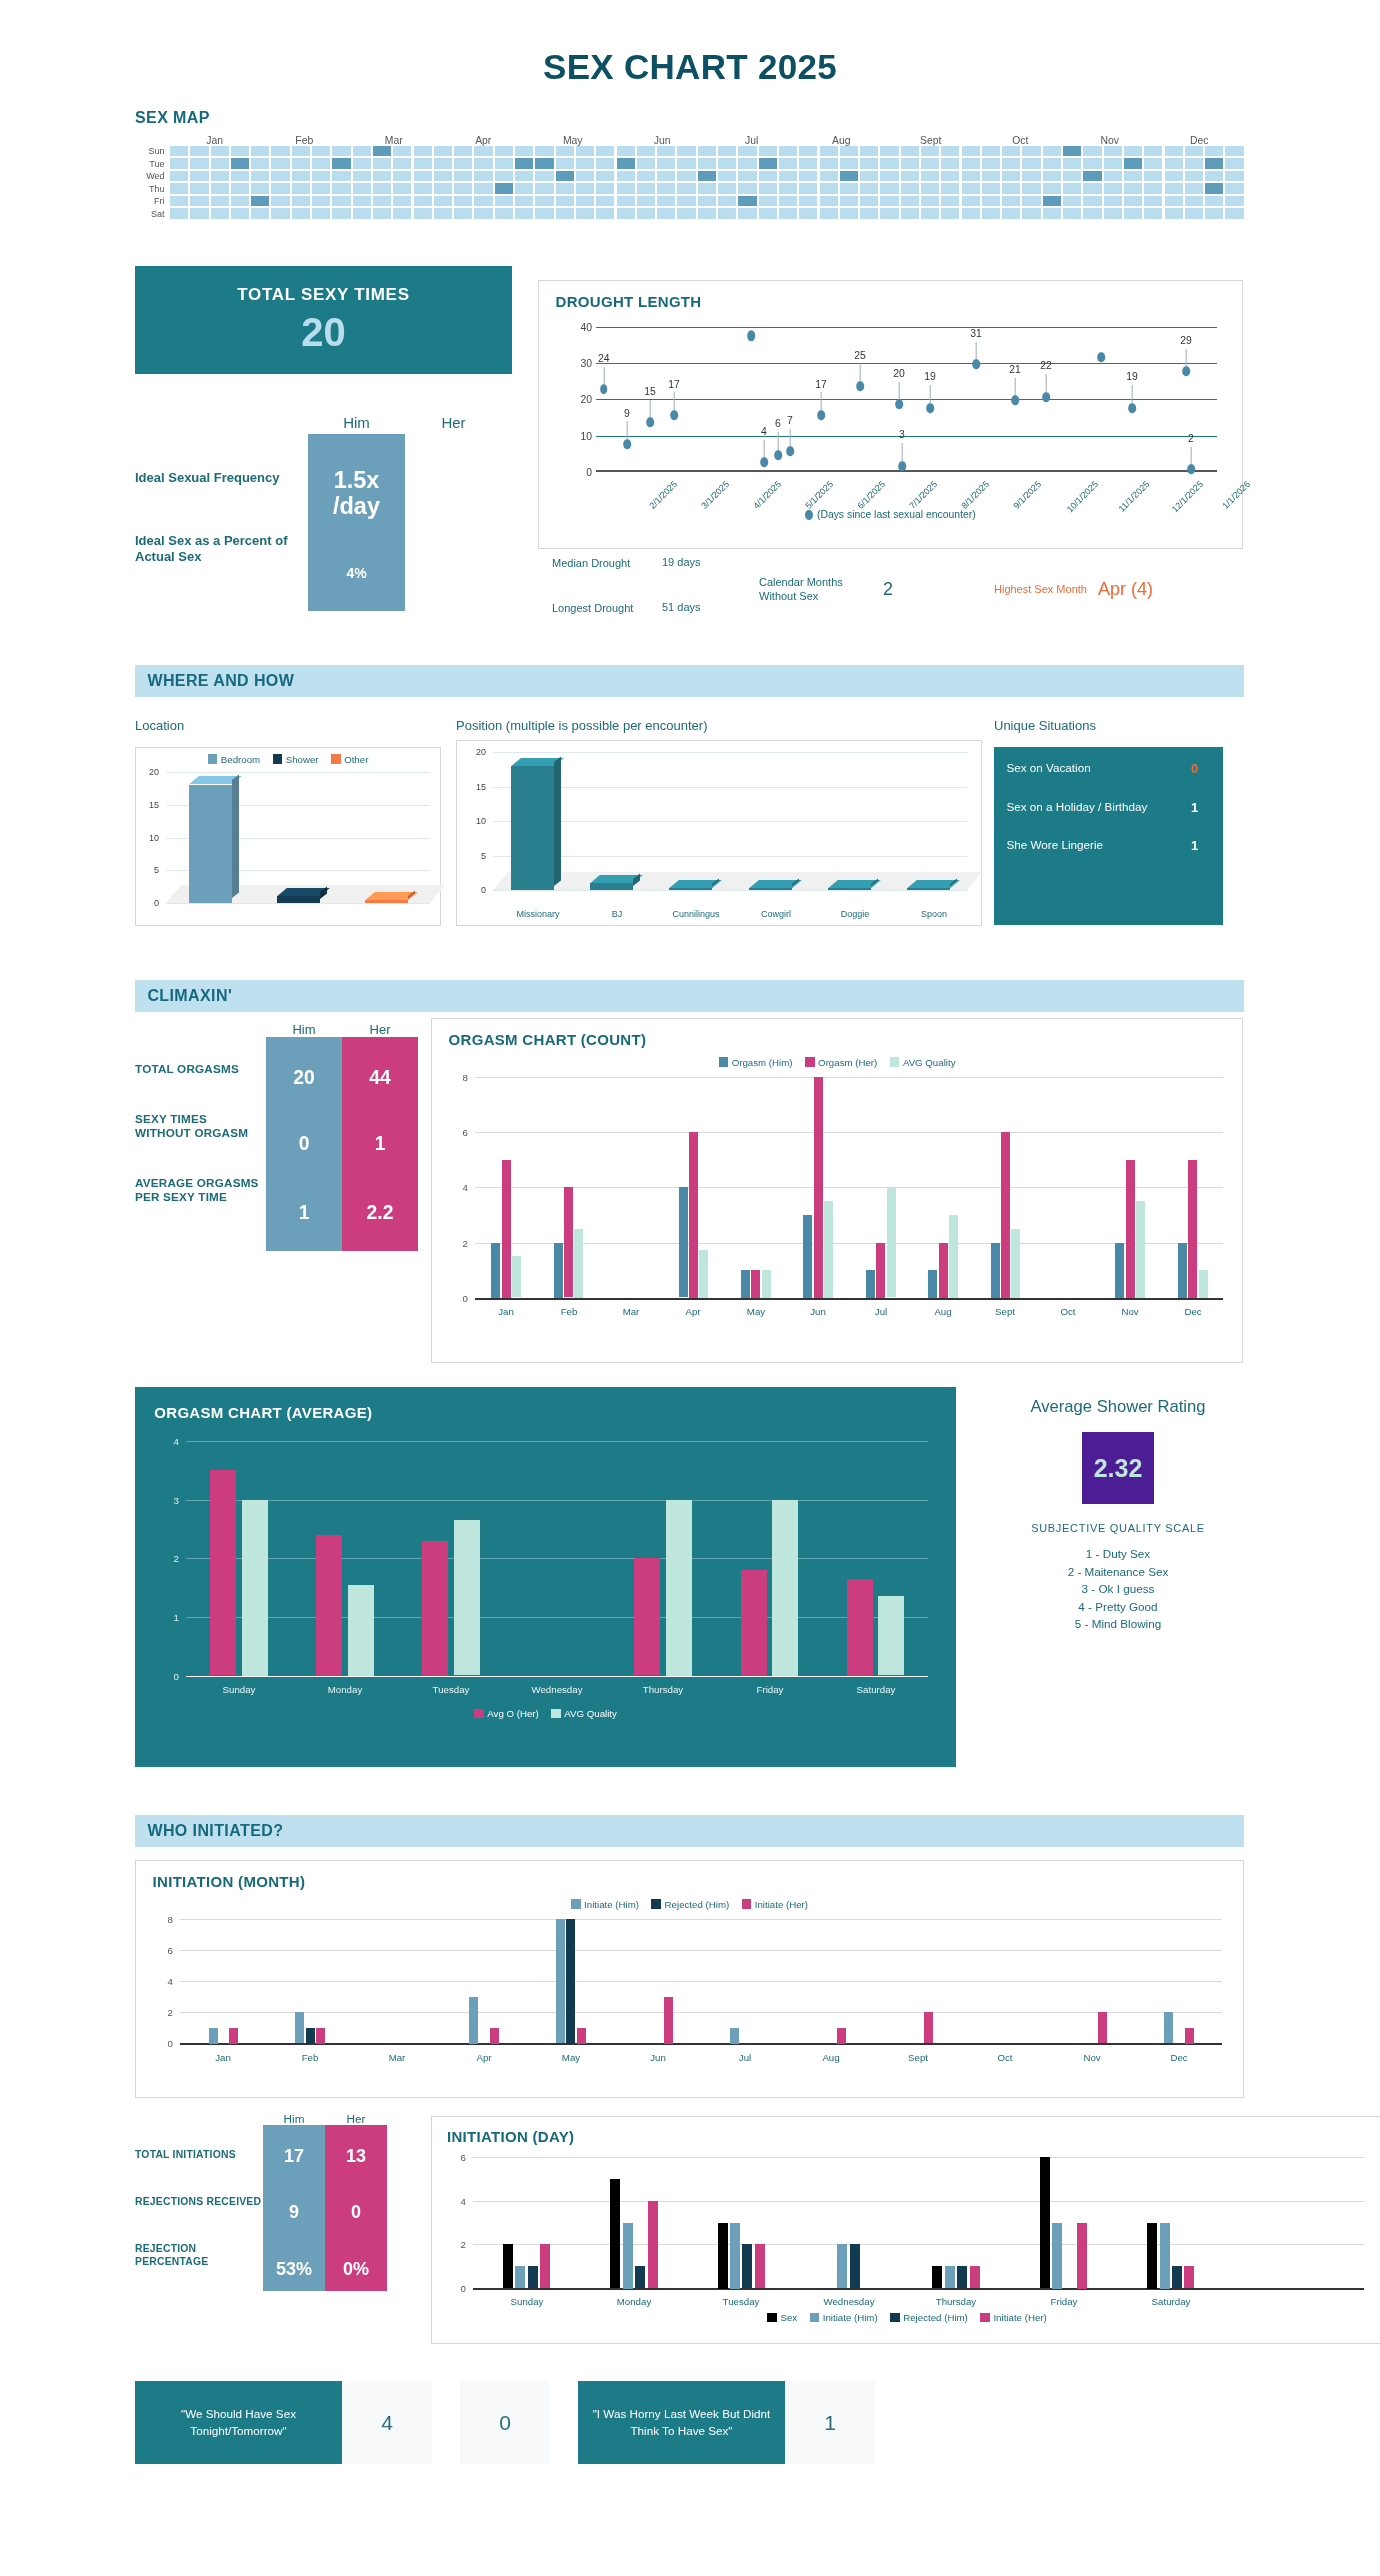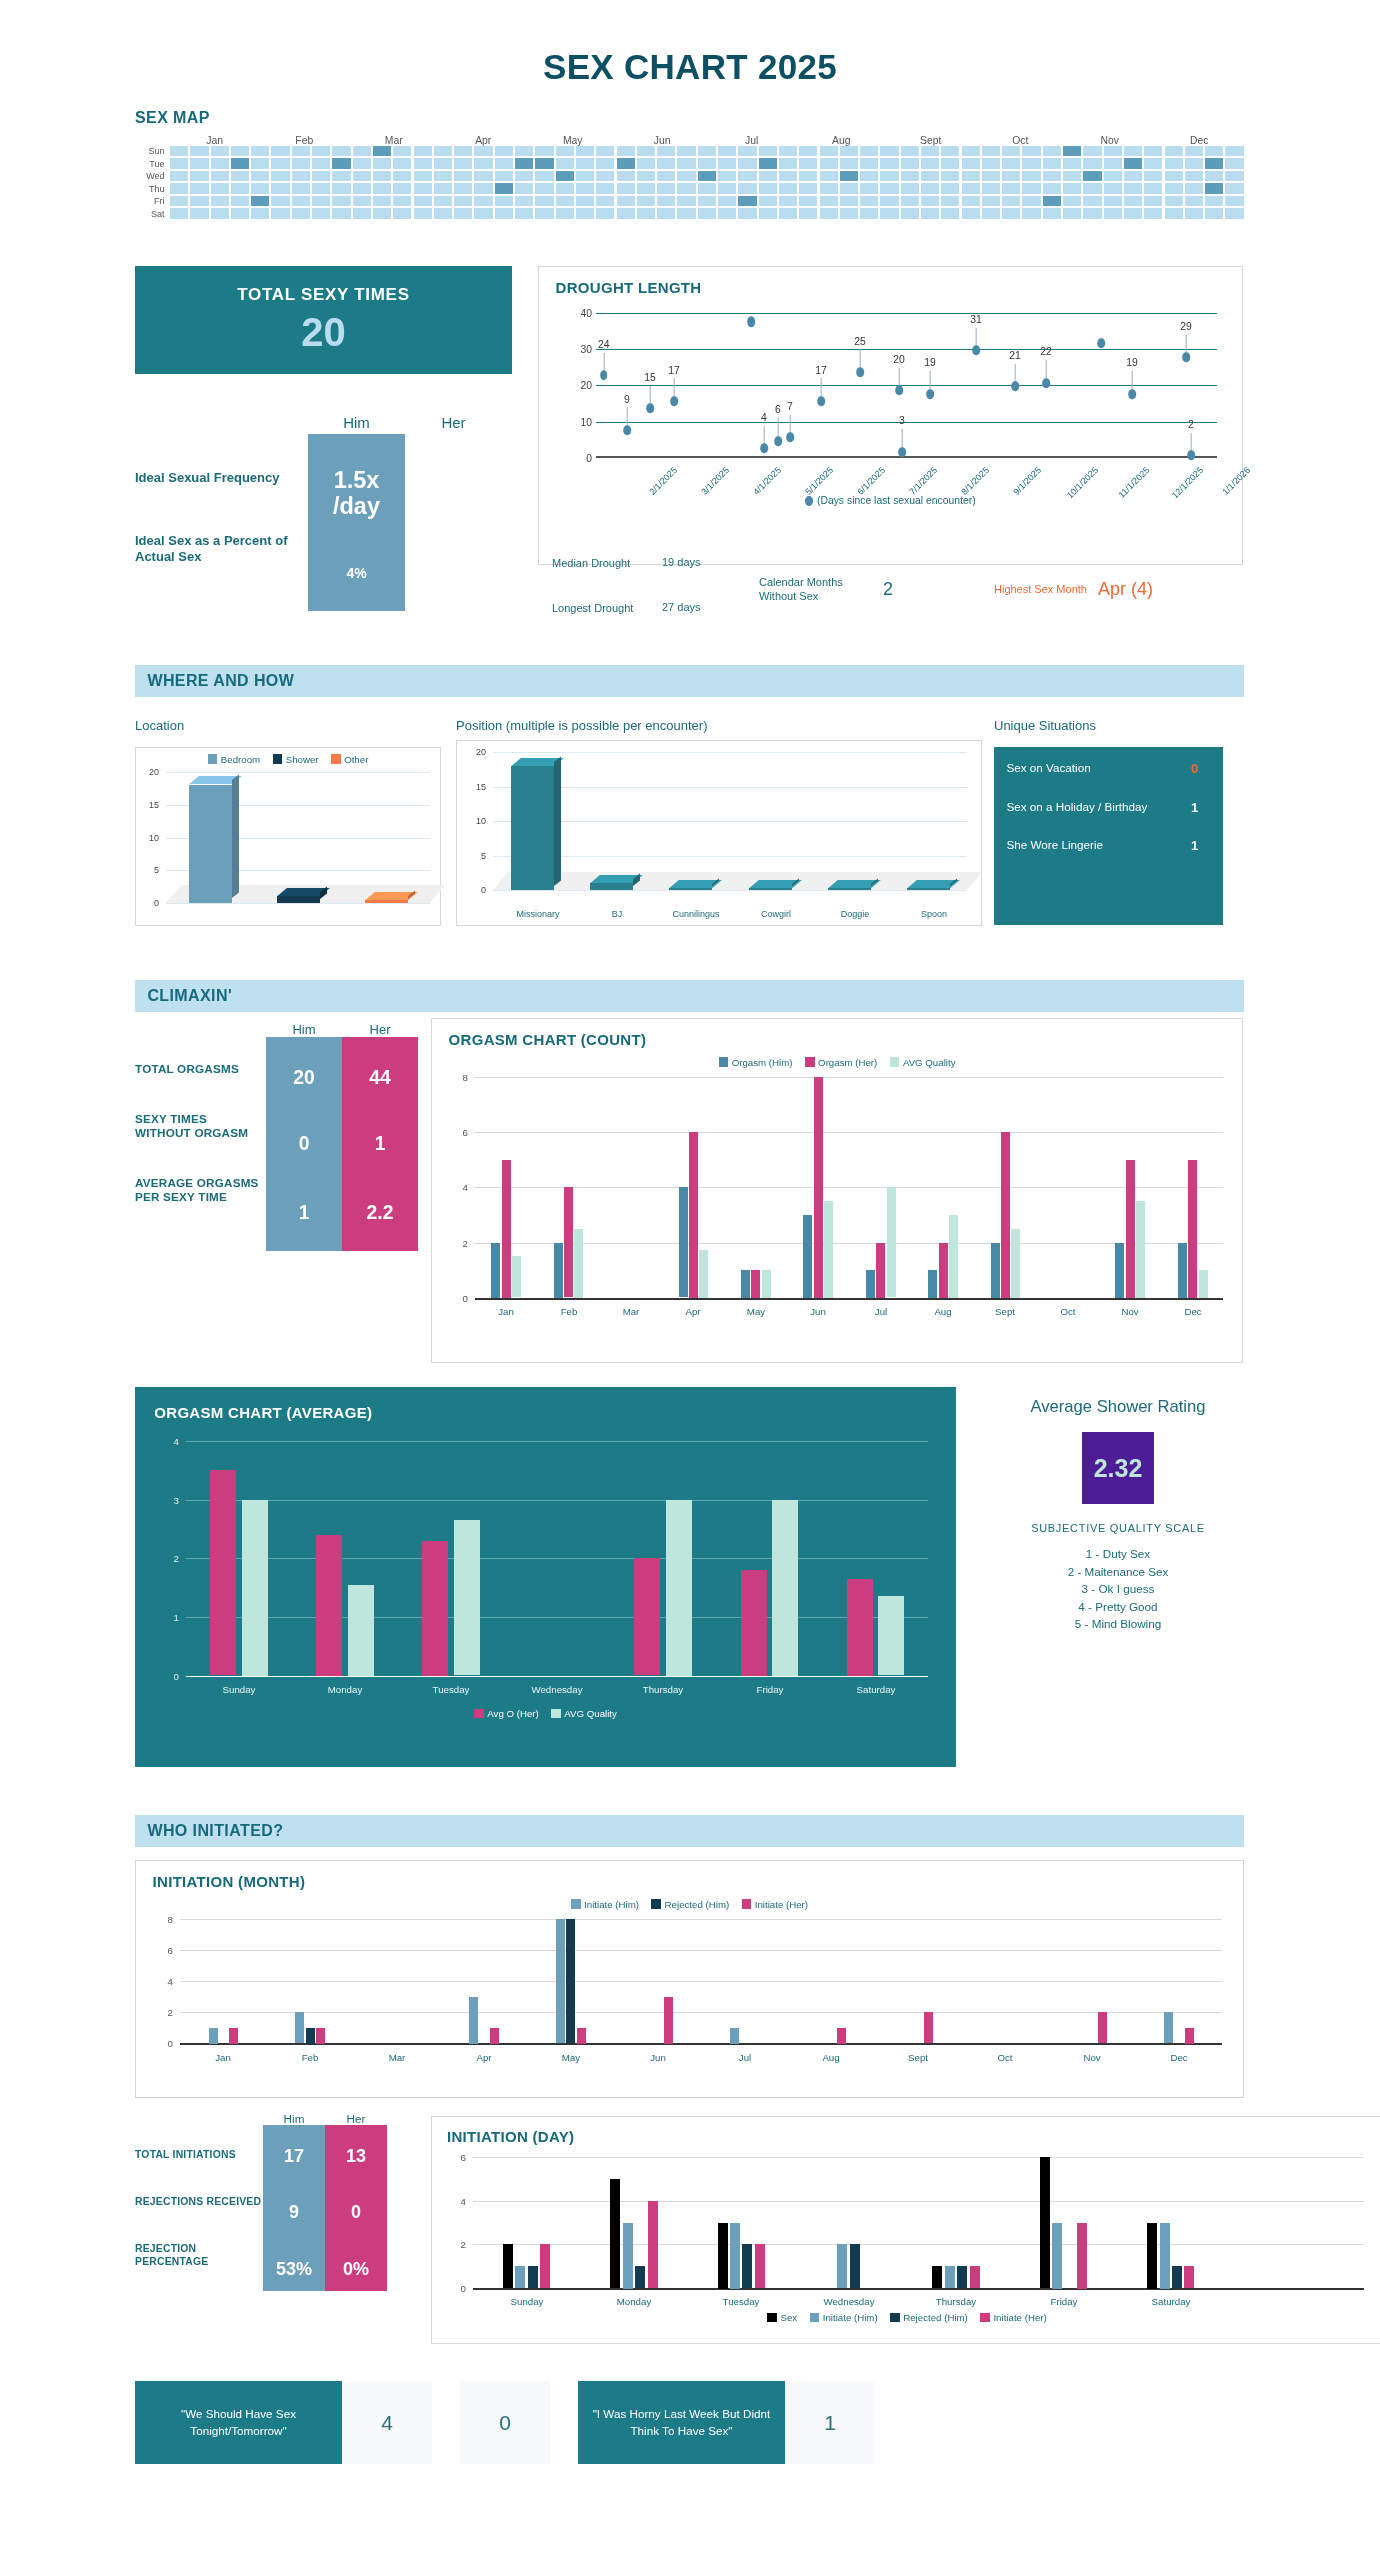--- a/index.html
+++ b/index.html
@@ -65,21 +65,21 @@
   .freq-labels div { font-size:13px; color:#1c6b78; font-weight:600; line-height:1.25; }
   .freq-labels .r1 { padding-top:36px; }
   .freq-labels .r2 { padding-top:47px; }
   .freq-col { width:97px; height:177px; display:flex; flex-direction:column; align-items:center; color:#fff;}
   .freq-col .v1 { font-size:23.5px; font-weight:600; text-align:center; line-height:1.12; padding-top:33px;}
   .freq-col .v2 { font-size:14px; font-weight:600; margin-top:auto; margin-bottom:30px;}
   .freq-col.pink .v2 { font-size:30px; }
   .freq-col.pink .v1 { font-size:25px; }
 
   
-  #drought { position:absolute; left:538px; top:266px; width:705px; height:299px; }
+  #drought { position:absolute; left:538px; top:280px; width:705px; height:269px; }
   #drought .panel-title { position:absolute; left:16.6px; top:12.4px; }
   #drought-plot { position:absolute; left:57px; top:46px; width:621px; height:145px; }
   .gridline { position:absolute; left:0; width:100%; height:1.4px; background:#1d7a87; }
   .ytick { position:absolute; left:-25px; font-size:10.4px; color:#444; transform:translateY(-50%); width:21px; text-align:right;}
   .dot { position:absolute; width:7.6px; height:10.4px; border-radius:50%; background:#4a88a8; transform:translate(-50%,50%); }
   .dotlbl { position:absolute; font-size:10.4px; color:#333; transform:translate(-50%,0); }
   .dotstem { position:absolute; width:0.7px; background:#9ab; transform:translateX(-50%); }
   .xaxis { position:absolute; left:0; bottom:0; width:100%; height:2.1px; background:#555; }
   .xtick { position:absolute; font-size:9px; color:#1c6b78;
            transform:rotate(-45deg); transform-origin:right top; white-space:nowrap;}
@@ -655,21 +655,21 @@
   </div>
 
   <div id="dstats">
     <div style="width:207px;">
       <div style="display:flex;">
           <div class="st-lbl" style="width:110px;">Median Drought</div>
           <div class="st-val">19 days</div>
         </div>
       <div style="display:flex;margin-top:30px;">
           <div class="st-lbl" style="width:110px;">Longest Drought</div>
-          <div class="st-val">27 days</div>
+          <div class="st-val">51 days</div>
         </div>
     </div>
     <div style="width:235px;display:flex;align-items:center;padding-top:7px;">
       <div class="st-lbl" style="width:124px;">Calendar Months Without Sex</div>
       <div class="st-big">2</div>
     </div>
     <div style="flex:1;display:flex;align-items:center;padding-top:7px;">
       <div class="st-lbl orange" style="width:104px;">Highest Sex Month</div>
       <div class="st-big orange">Apr (4)</div>
     </div>

